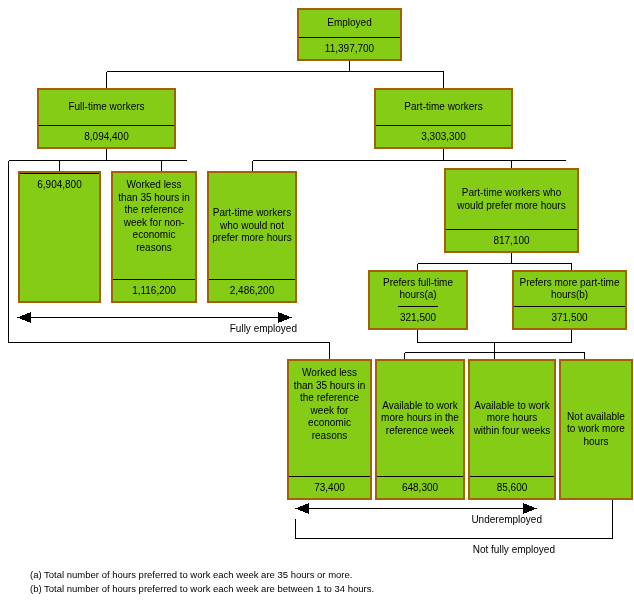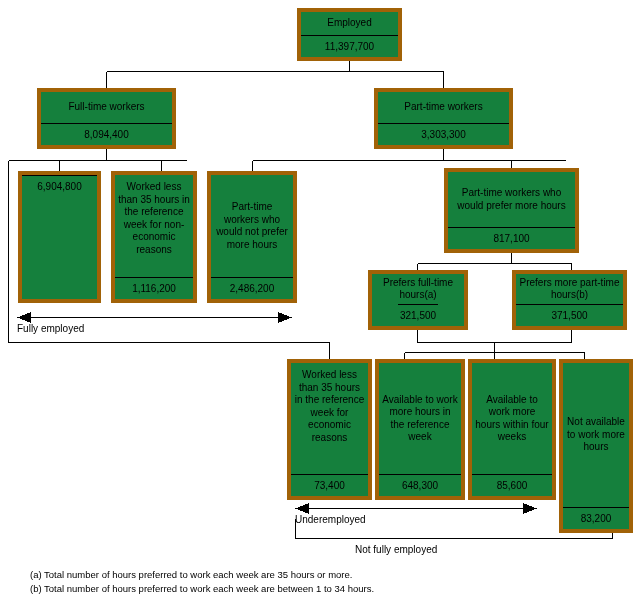--- a/index.html
+++ b/index.html
@@ -23,22 +23,22 @@
     left: 0;
     top: 0;
     width: 634px;
     height: 611px;
     z-index: 1;
   }
   
   .node {
     position: absolute;
     z-index: 2;
-    background: #15803d;
-    border: 4px solid #a16207;
+    background: #84cc16;
+    border: 2px solid #a16207;
     box-sizing: border-box;
     display: flex;
     flex-direction: column;
   }
   .node .label {
     flex: 1 1 auto;
     display: flex;
     align-items: center;
     justify-content: center;
     text-align: center;
@@ -57,21 +57,21 @@
     box-sizing: border-box;
   }
   
   .node.lbl-top .label { align-items: flex-start; padding-top: 6px; }
   .node.lbl-mid .label { align-items: center; }
 
   
   .annot {
     position: absolute;
     z-index: 2;
-    text-align: left;
+    text-align: right;
     font-size: 10px;
     line-height: 12px;
   }
   
   .footnotes {
     position: absolute;
     z-index: 2;
     left: 30px;
     top: 568px;
     width: 560px;
@@ -188,23 +188,22 @@
   <div class="node lbl-mid" style="left:375px; top:359px; width:90px; height:141px;">
     <div class="label">Available to work more hours in the reference week</div>
     <div class="value">648,300</div>
   </div>
 
   <div class="node lbl-mid" style="left:468px; top:359px; width:88px; height:141px;">
     <div class="label">Available to work more hours within four weeks</div>
     <div class="value">85,600</div>
   </div>
 
-  <div class="node lbl-mid" style="left:559px; top:359px; width:74px; height:174px;">
+  <div class="node lbl-mid" style="left:559px; top:359px; width:74px; height:141px;">
     <div class="label">Not available to work more hours</div>
-    <div class="value">83,200</div>
   </div>
 
   <div class="annot" style="left:17px; top:323px; width:280px;">Fully employed</div>
 
   <div class="annot" style="left:355px; top:544px; width:200px;">Not fully employed</div>
 
   <div class="annot" style="left:295px; top:514px; width:247px;">Underemployed</div>
 
   <div class="footnotes">
     <div>(a) Total number of hours preferred to work each week are 35 hours or more.</div>

